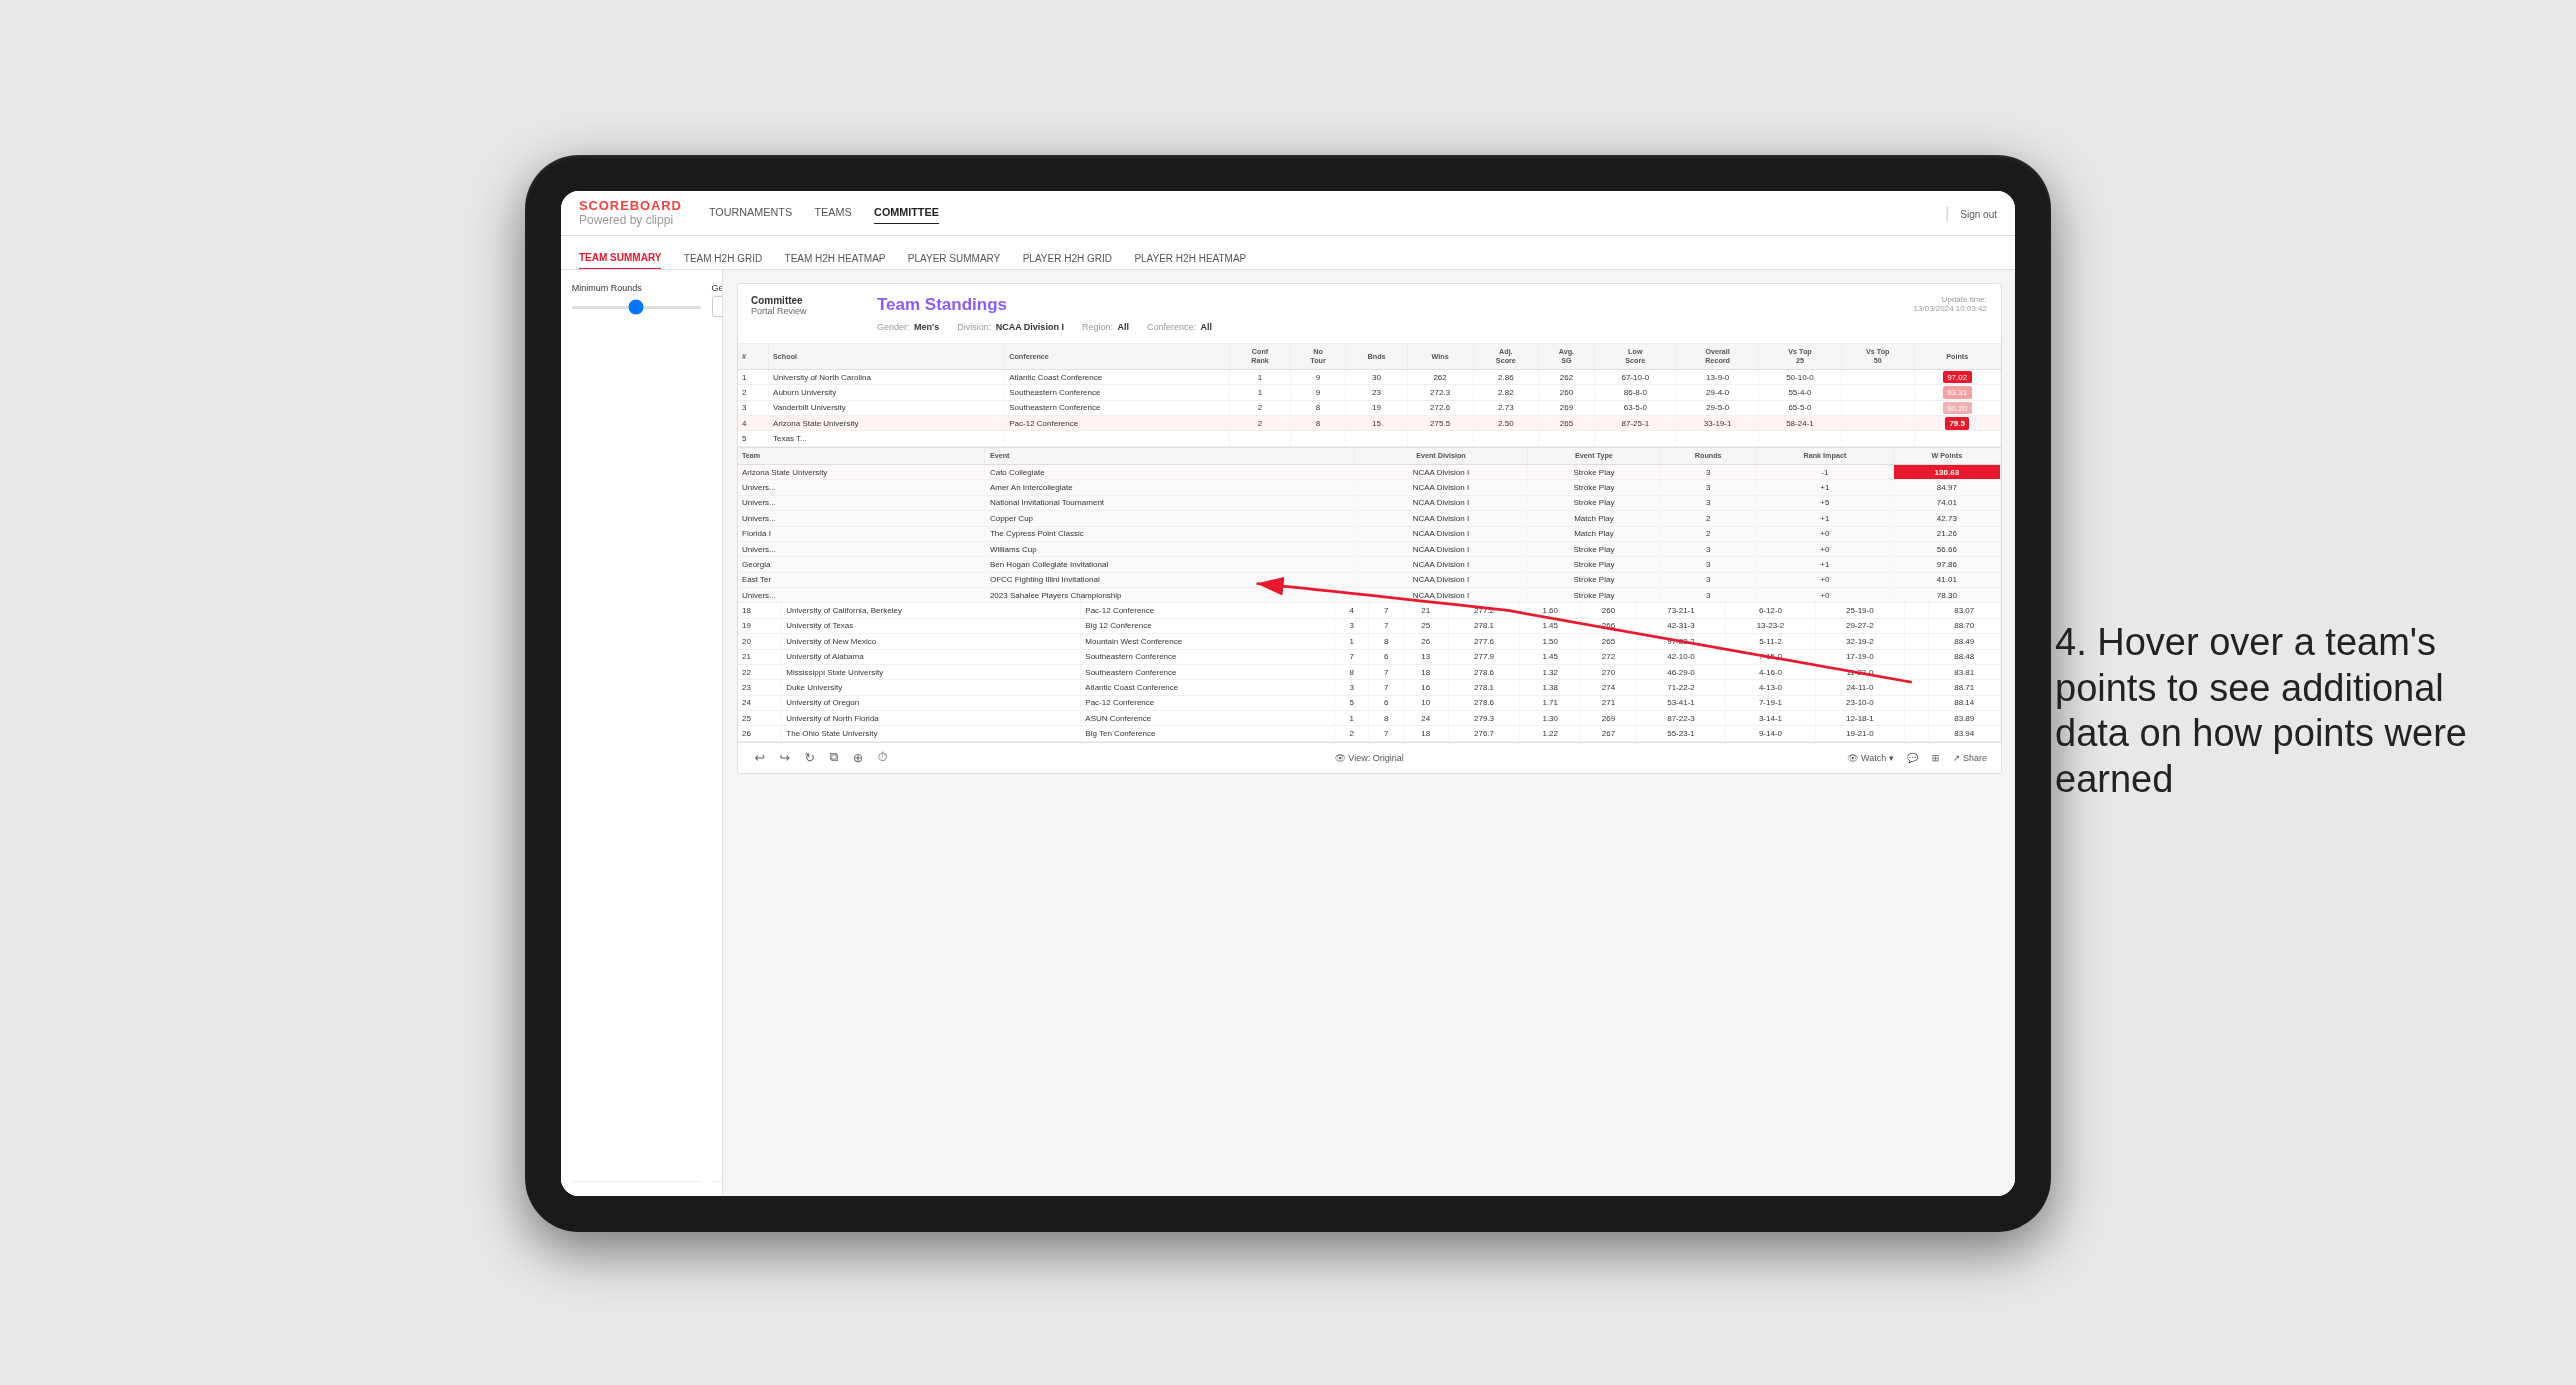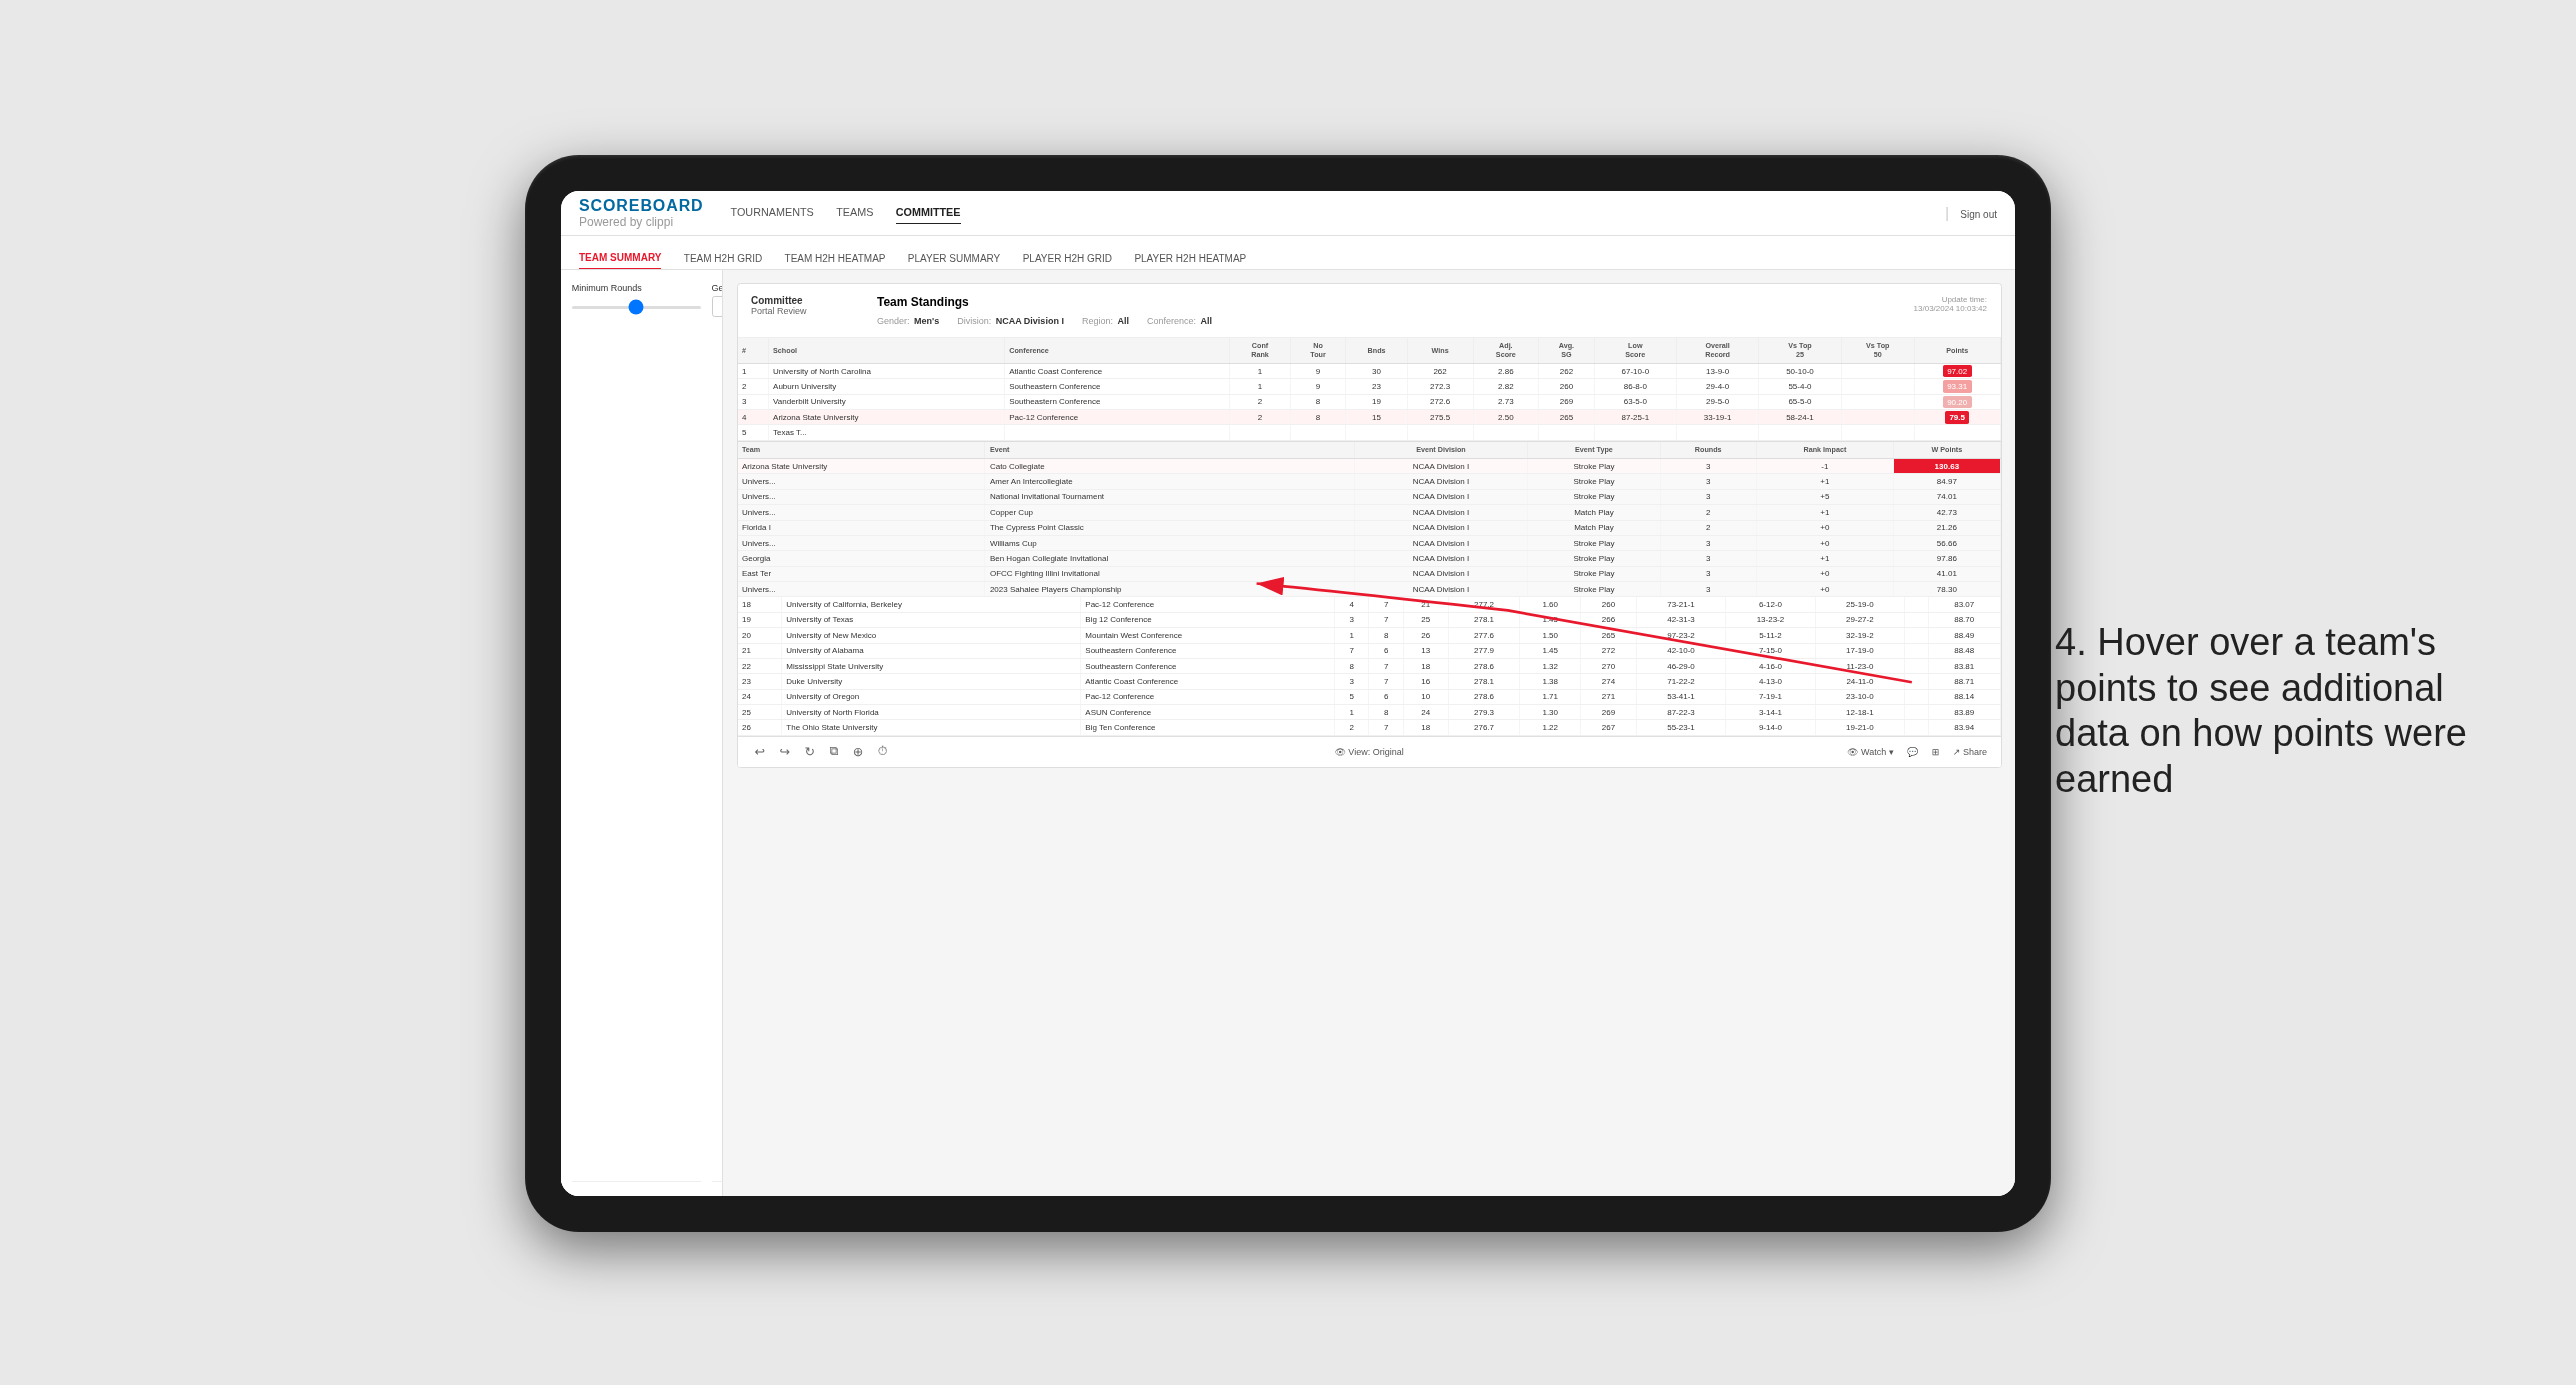--- a/index.html
+++ b/index.html
@@ -45,23 +45,23 @@
       border-bottom: 0.9px solid #e0e0e0;
     }
 
     .logo-area {
       display: flex;
       flex-direction: column;
       margin-right: 27px;
     }
 
     .logo-text {
-      font-size: 16px;
+      font-size: 13px;
       font-weight: 900;
-      color: #0369a1;
+      color: #ef4444;
       letter-spacing: 0.9px;
       text-align: center;
     }
 
     .logo-sub {
       font-size: 12px;
       color: #999;
     }
 
     .nav-links {
@@ -205,23 +205,23 @@
     .committee-portal-sub {
       font-size: 9px;
       color: #666;
     }
 
     .standings-header {
       flex: 1;
     }
 
     .standings-title {
-      font-size: 12px;
+      font-size: 17px;
       font-weight: bold;
-      color: #000000;
+      color: #8b5cf6;
       margin-bottom: 7.2px;
     }
 
     .filter-row {
       display: flex;
       gap: 18px;
       align-items: center;
       font-size: 9px;
     }
 

